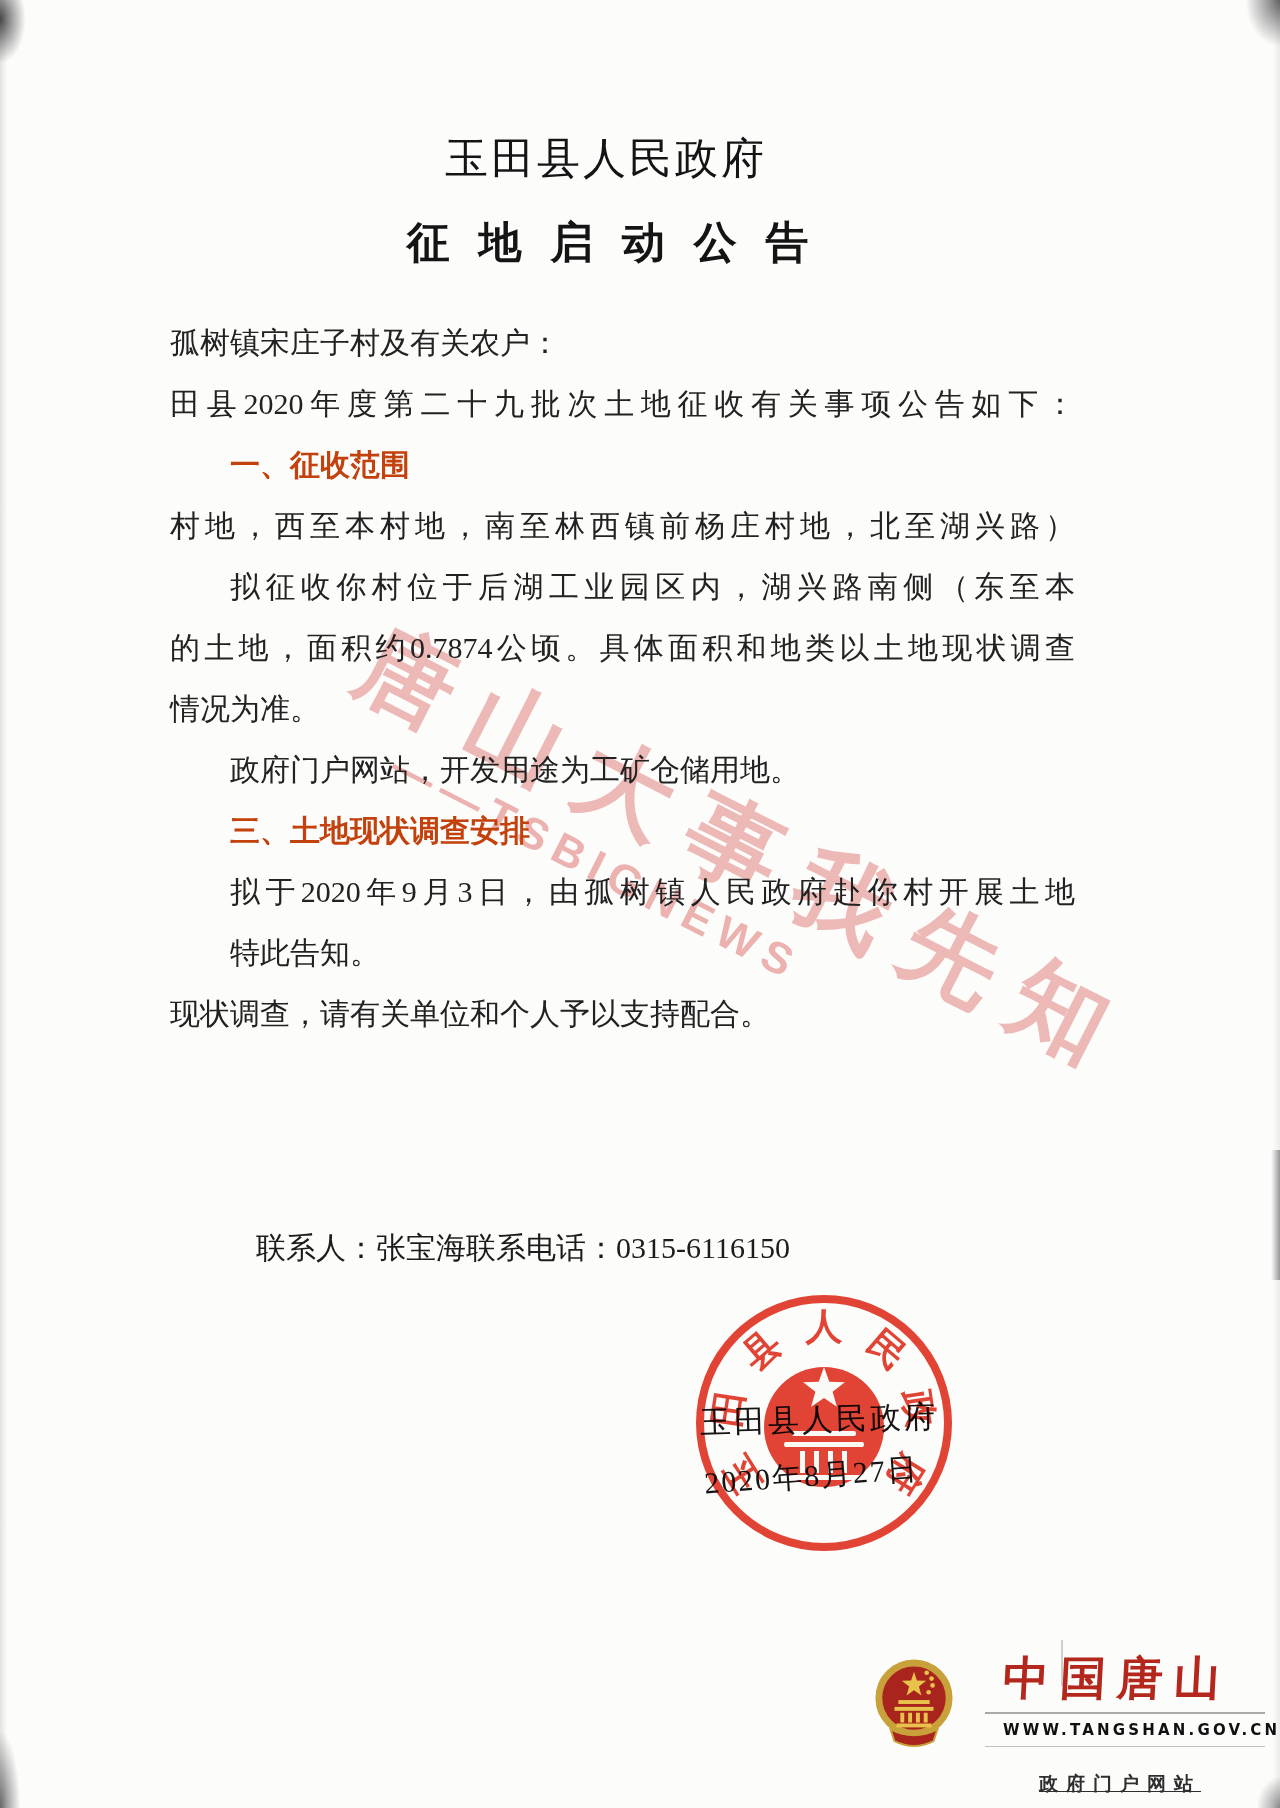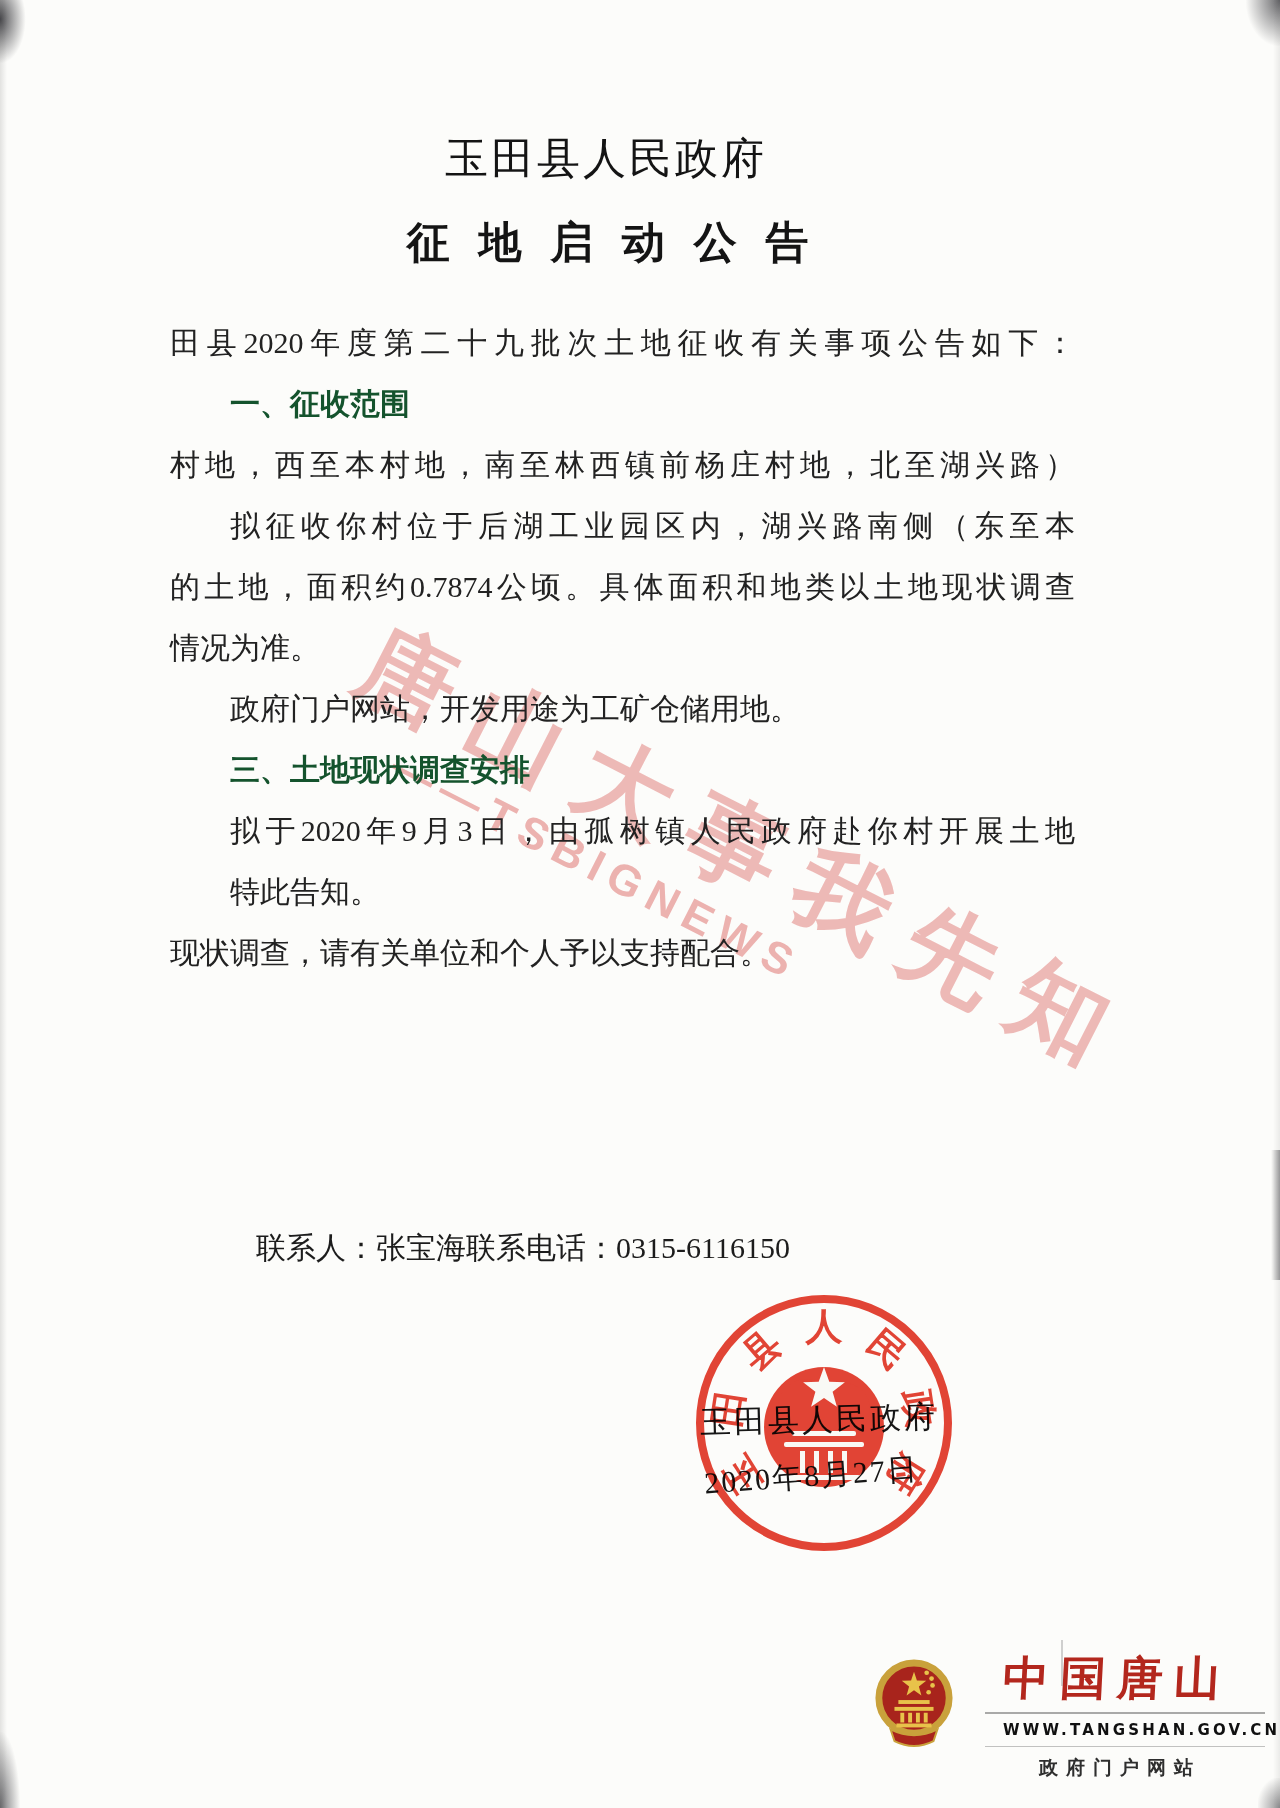--- a/index.html
+++ b/index.html
@@ -26,21 +26,21 @@
     font-size:30px;color:#222;
   }
   .line{
     height:61px;line-height:61px;white-space:nowrap;
     text-align:justify;
   }
   .line.fill{text-align-last:justify;white-space:normal;}
   .line.indent{padding-left:60px;}
   .line.heading{
     font-family:"Liberation Sans", sans-serif;
-    font-weight:700;color:#14532d;font-size:30px;
+    font-weight:700;color:#c2410c;font-size:30px;
   }
   
   .contact{
     position:absolute;left:170px;top:1228px;width:905px;
     font-size:30px;color:#1c1c1c;
     padding-left:86px;display:flex;white-space:nowrap;
   }
   
   .watermark{
     position:absolute;left:394px;top:600px;
@@ -90,21 +90,21 @@
   .f-rule{height:2px;background:#7d7d7d;opacity:.65;margin:6px 0 0 -18px;width:280px;}
   .f-url{
     font-family:"DejaVu Sans", sans-serif;font-weight:700;
     font-size:15px;letter-spacing:3.2px;color:#101010;
     margin-top:7px;white-space:nowrap;
   }
   .f-rule2{height:1px;background:#9a9a9a;opacity:.6;margin:7px 0 0 -18px;width:280px;}
   .f-tagline{
     font-family:"Liberation Sans", sans-serif;font-weight:600;
     font-size:19px;letter-spacing:8px;color:#2e2e2e;
-    margin-top:8px;padding-left:36px;white-space:nowrap;
+    margin-top:24px;padding-left:36px;white-space:nowrap;text-decoration:underline;
   }
   
   .artifact{position:absolute;pointer-events:none;z-index:4;}
   .a-tl{left:0;top:0;width:26px;height:64px;
     background:radial-gradient(ellipse at 0% 30%, rgba(35,35,40,.8), transparent 70%);}
   .a-tr{right:0;top:0;width:34px;height:46px;
     background:radial-gradient(ellipse at 100% 0%, rgba(40,40,45,.7), transparent 72%);}
   .a-bl{left:0;bottom:0;width:20px;height:76px;
     background:radial-gradient(ellipse at 0% 100%, rgba(40,40,45,.65), transparent 72%);}
   .a-br{right:0;bottom:0;width:22px;height:30px;
@@ -126,20 +126,21 @@
     <div class="wm-cn">唐山大事我先知</div>
     <div class="wm-en">——TSBIGNEWS</div>
   </div>
 
   <div class="content-layer">
 
     <div class="doc-title t1">玉田县人民政府</div>
     <div class="doc-title t2">征 地 启 动 公 告</div>
 
     <div class="body-lines">
+        <div class="line">孤树镇宋庄子村及有关农户：</div>
         <div class="line fill">田县2020年度第二十九批次土地征收有关事项公告如下：</div>
         <div class="line heading indent">一、征收范围</div>
         <div class="line fill">村地，西至本村地，南至林西镇前杨庄村地，北至湖兴路）</div>
         <div class="line indent fill">拟征收你村位于后湖工业园区内，湖兴路南侧（东至本</div>
         <div class="line fill">的土地，面积约0.7874公顷。具体面积和地类以土地现状调查</div>
         <div class="line">情况为准。</div>
         <div class="line indent">政府门户网站，开发用途为工矿仓储用地。</div>
         <div class="line heading indent">三、土地现状调查安排</div>
         <div class="line indent fill">拟于2020年9月3日，由孤树镇人民政府赴你村开展土地</div>
         <div class="line indent">特此告知。</div>

